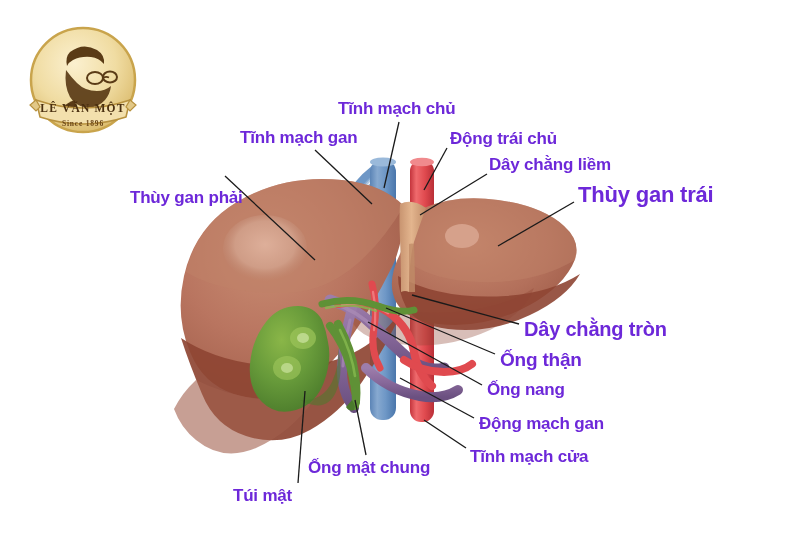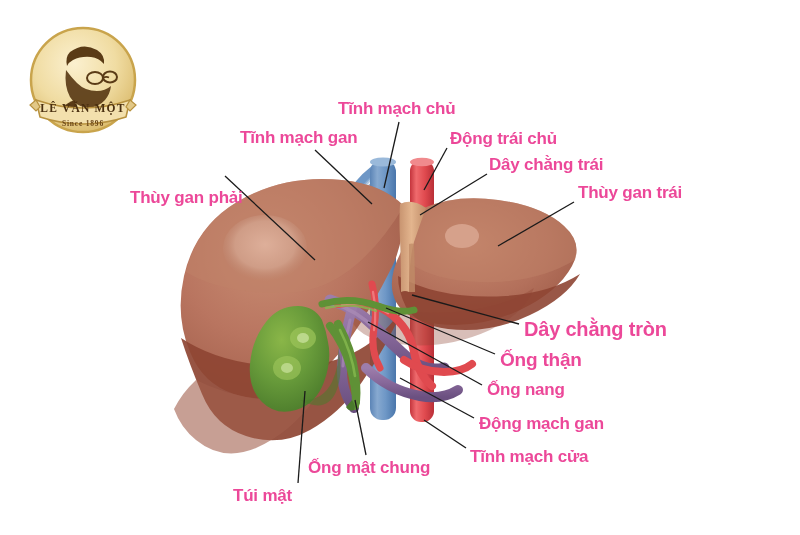--- a/index.html
+++ b/index.html
@@ -3,21 +3,21 @@
 <meta charset="utf-8">
 <style>
   html,body{margin:0;padding:0;}
   body{
     width:800px;height:535px;overflow:hidden;background:#ffffff;
     font-family:"Liberation Sans", sans-serif;position:relative;
   }
   #stage{position:absolute;left:0;top:8px;width:800px;height:535px;}
   #art{position:absolute;left:0;top:0;}
   .lbl{
-    position:absolute;color:#ec4899;font-weight:bold;
+    position:absolute;color:#6d28d9;font-weight:bold;
     font-family:"Liberation Sans", sans-serif;
     white-space:nowrap;letter-spacing:-0.2px;line-height:1;
   }
 </style>
 </head>
 <body>
 
 <div id="stage">
 
   <svg id="art" width="800" height="535" viewBox="0 0 800 535">
@@ -213,22 +213,22 @@
         <line x1="366" y1="447" x2="355" y2="392"></line>
         <line x1="298" y1="475" x2="305" y2="383"></line>
       </g>
   </svg>
 
   <div id="labels">
       <div class="lbl" style="left: 130px; top: 145px; font-size: 17px; margin-top: 36px;">Thùy gan phải</div>
       <div class="lbl" style="left: 240px; top: 121px; font-size: 17px;">Tĩnh mạch gan</div>
       <div class="lbl" style="left: 338px; top: 92px; font-size: 17px;">Tĩnh mạch chủ</div>
       <div class="lbl" style="left: 450px; top: 122px; font-size: 17px;">Động trái chủ</div>
-      <div class="lbl" style="left: 489px; top: 148px; font-size: 17px;">Dây chằng trái</div>
-      <div class="lbl" style="left: 578px; top: 176px; font-size: 17px;">Thùy gan trái</div>
+      <div class="lbl" style="left: 489px; top: 148px; font-size: 17px;">Dây chằng liềm</div>
+      <div class="lbl" style="left: 578px; top: 176px; font-size: 22px;">Thùy gan trái</div>
       <div class="lbl" style="left: 524px; top: 311px; font-size: 20px;">Dây chằng tròn</div>
       <div class="lbl" style="left: 500px; top: 342px; font-size: 19px;">Ống thận</div>
       <div class="lbl" style="left: 487px; top: 373px; font-size: 17px;">Ống nang</div>
       <div class="lbl" style="left: 479px; top: 407px; font-size: 17px;">Động mạch gan</div>
       <div class="lbl" style="left: 470px; top: 440px; font-size: 17px;">Tĩnh mạch cửa</div>
       <div class="lbl" style="left: 308px; top: 451px; font-size: 17px;">Ống mật chung</div>
       <div class="lbl" style="left: 233px; top: 479px; font-size: 17px;">Túi mật</div>
     </div>
 </div>
 

